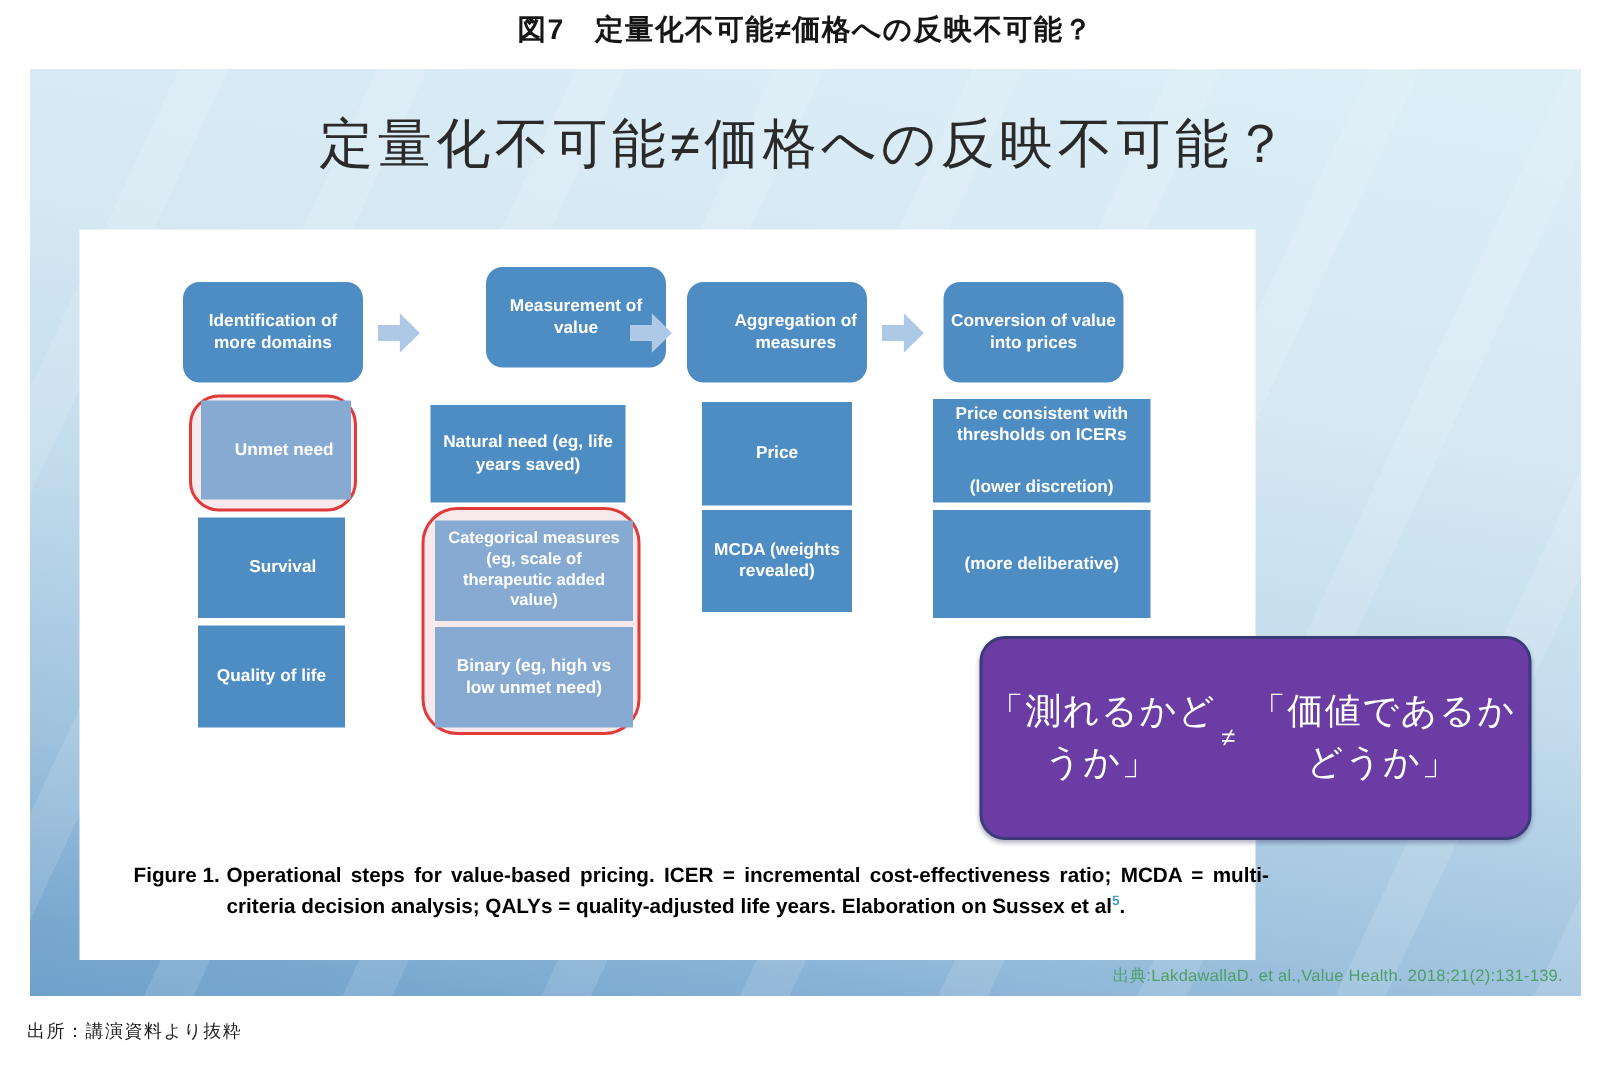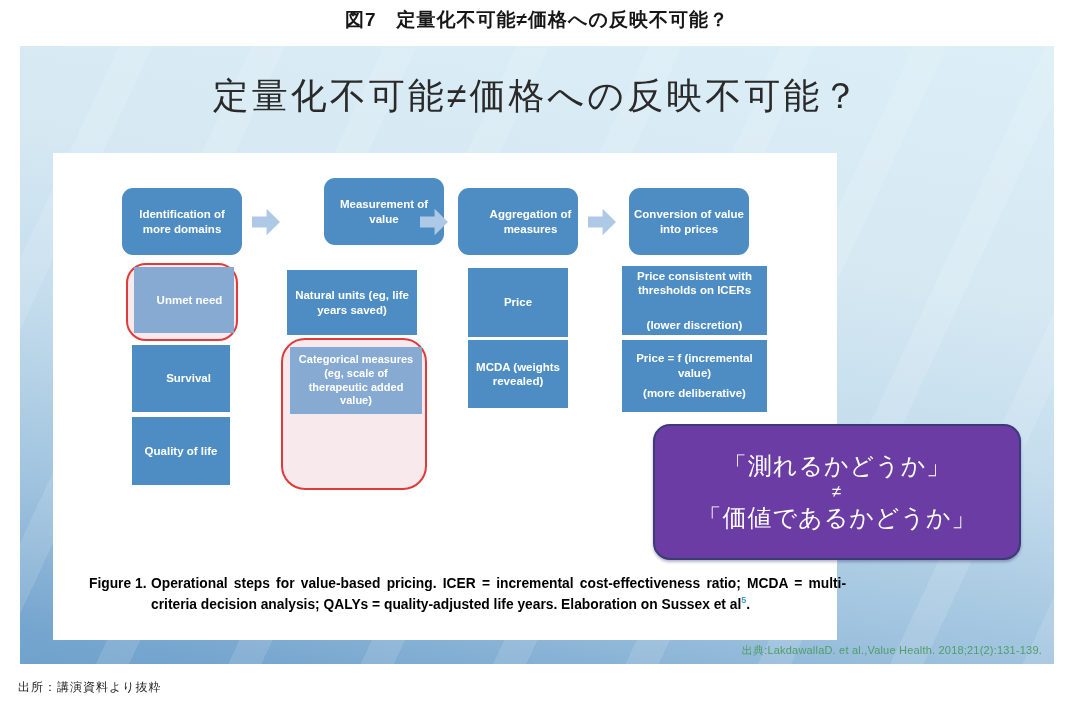--- a/index.html
+++ b/index.html
@@ -59,21 +59,21 @@
 
   .caption { position:absolute; left:12px; top:421px; width:757px; display:flex;
     font-size:13.8px; font-weight:bold; color:#000; line-height:1.48;
     font-family:"Liberation Sans","DejaVu Sans",sans-serif;margin-left:24px; }
   .caption .cap-label { flex:0 0 62px; }
   .caption .cap-body  { flex:1; text-align:justify; }
   .caption sup { color:#3e9fd4; font-size:9px; }
 
   .callout { position:absolute; left:633px; top:378px; width:368px; height:136px;
     background:#6b3da4; border:2px solid #3c3b7a; border-radius:17px; color:#ffffff;
-    display:flex; flex-direction:column; align-items:center; justify-content:center;
+    display:flex; flex-direction:row; align-items:center; justify-content:center;
     text-align:center; line-height:1.4; box-shadow:0 2px 3px rgba(40,40,90,0.35); }
   .callout .co-line { font-size:24px; letter-spacing:1px; }
   .callout .co-neq  { font-size:17px; line-height:1.1; }
 
   .citation { position:absolute; right:12px; bottom:6px; font-size:11px;
     color:#4f9e68; letter-spacing:0.2px; }
 
   .source-note { position:absolute; left:18px; top:679px; font-size:12px; color:#1c1c1c;
     font-family:"Liberation Serif","DejaVu Serif",serif; letter-spacing:1px; }
 </style>
@@ -97,34 +97,34 @@
       <div class="bluebox rounded hdr3">Aggregation of measures</div>
       <div class="arrow arrow3"></div>
       <div class="bluebox rounded hdr4">Conversion of value into prices</div>
 
       <div class="ring ring1">
         <div class="bluebox light unmet">Unmet need</div>
       </div>
       <div class="bluebox survival">Survival</div>
       <div class="bluebox qol">Quality of life</div>
 
-      <div class="bluebox natural">Natural units (eg, life years saved)</div>
+      <div class="bluebox natural">Natural need (eg, life years saved)</div>
       <div class="ring ring2">
         <div class="bluebox light categorical">Categorical measures (eg, scale of therapeutic added value)</div>
+        <div class="bluebox light binary">Binary (eg, high vs low unmet need)</div>
       </div>
 
       <div class="bluebox qalys">Price</div>
       <div class="bluebox mcda">MCDA (weights revealed)</div>
 
       <div class="bluebox price1">
         <span>Price consistent with thresholds on ICERs</span>
         <span>(lower discretion)</span>
       </div>
       <div class="bluebox price2">
-        <span>Price = f (incremental value)</span>
         <span>(more deliberative)</span>
       </div>
 
       <div class="caption">
         <span class="cap-label">Figure 1.</span>
         <span class="cap-body"><span>Operational steps for value-based pricing. ICER = incremental cost-effectiveness ratio; MCDA = multi-criteria decision analysis; QALYs = quality-adjusted life years. Elaboration on Sussex et al</span><sup>5</sup><span>.</span></span>
       </div>
 
     </div>
 

